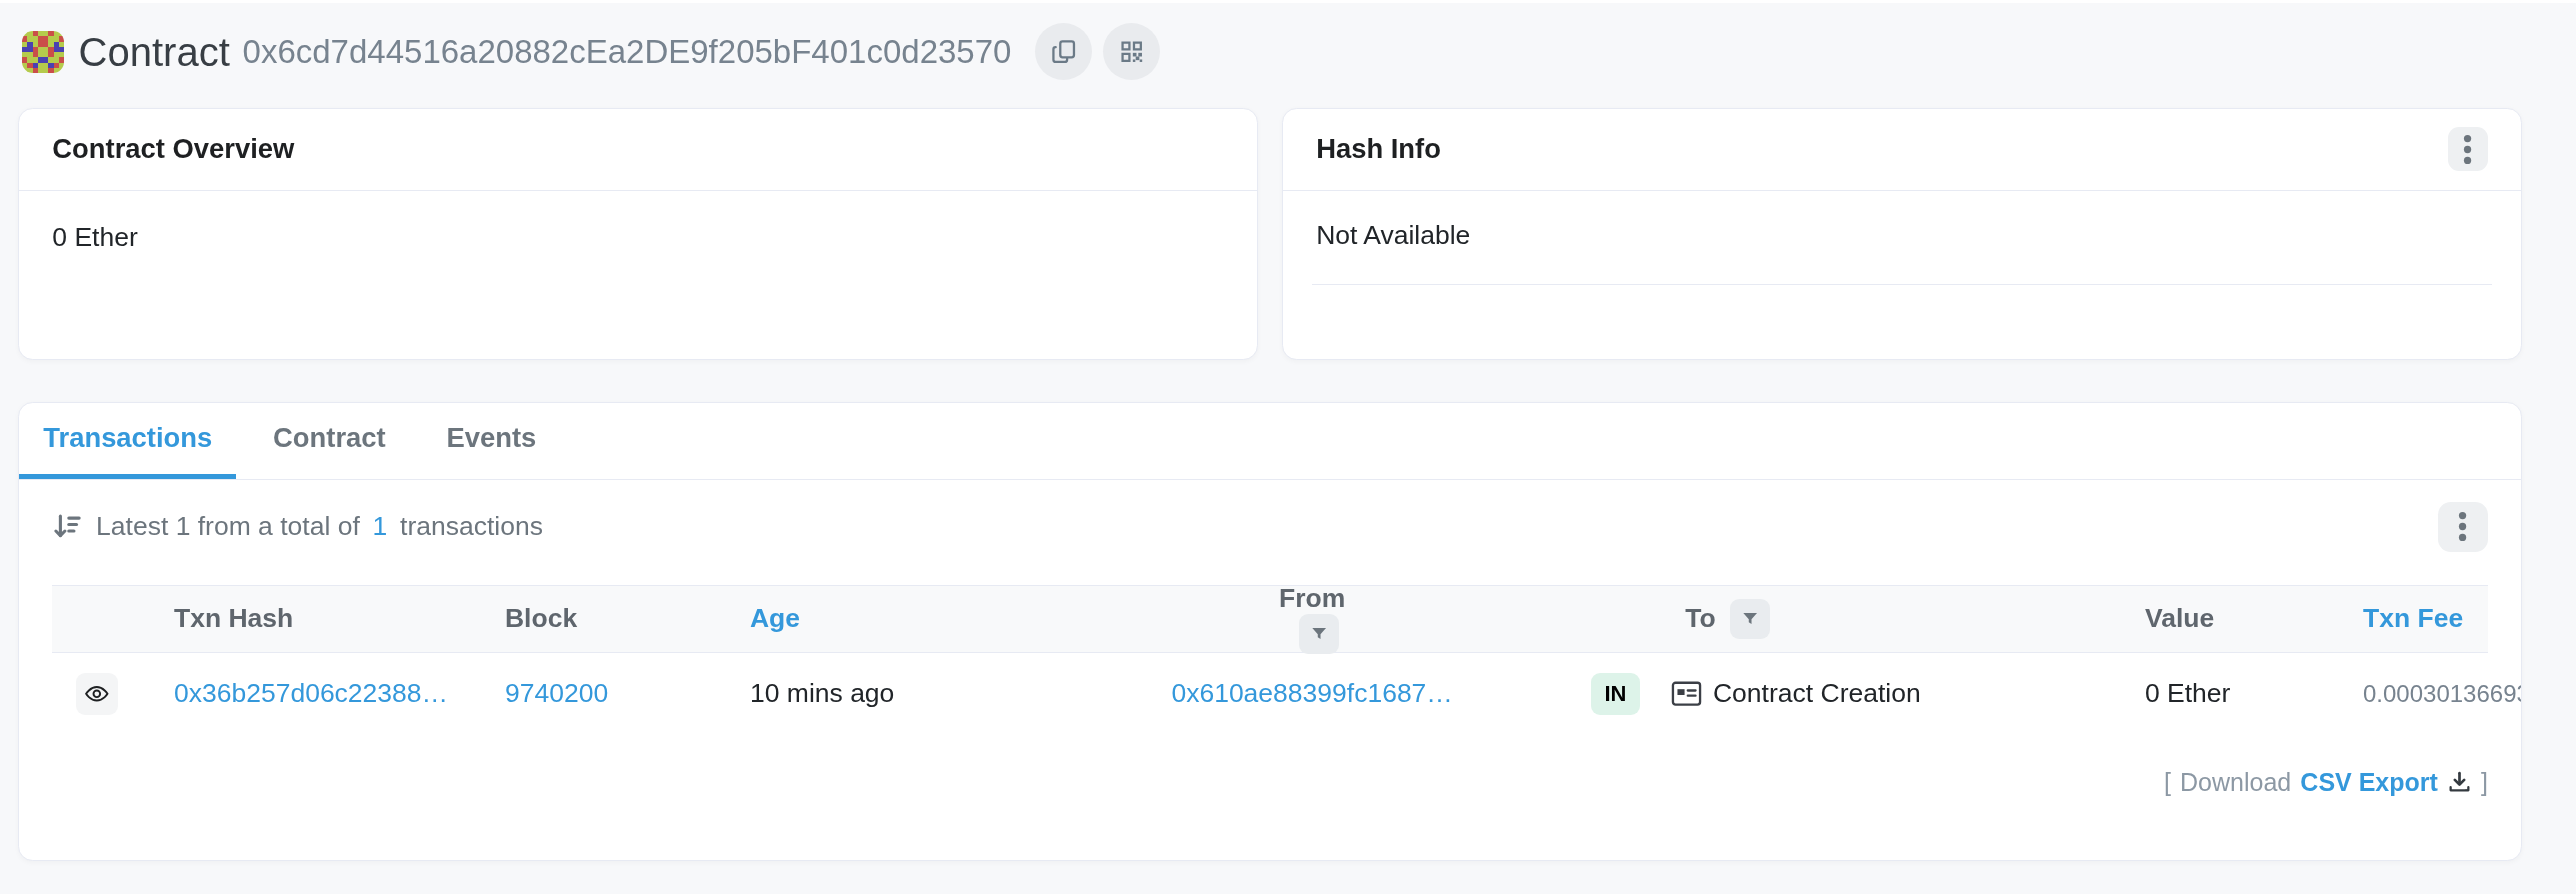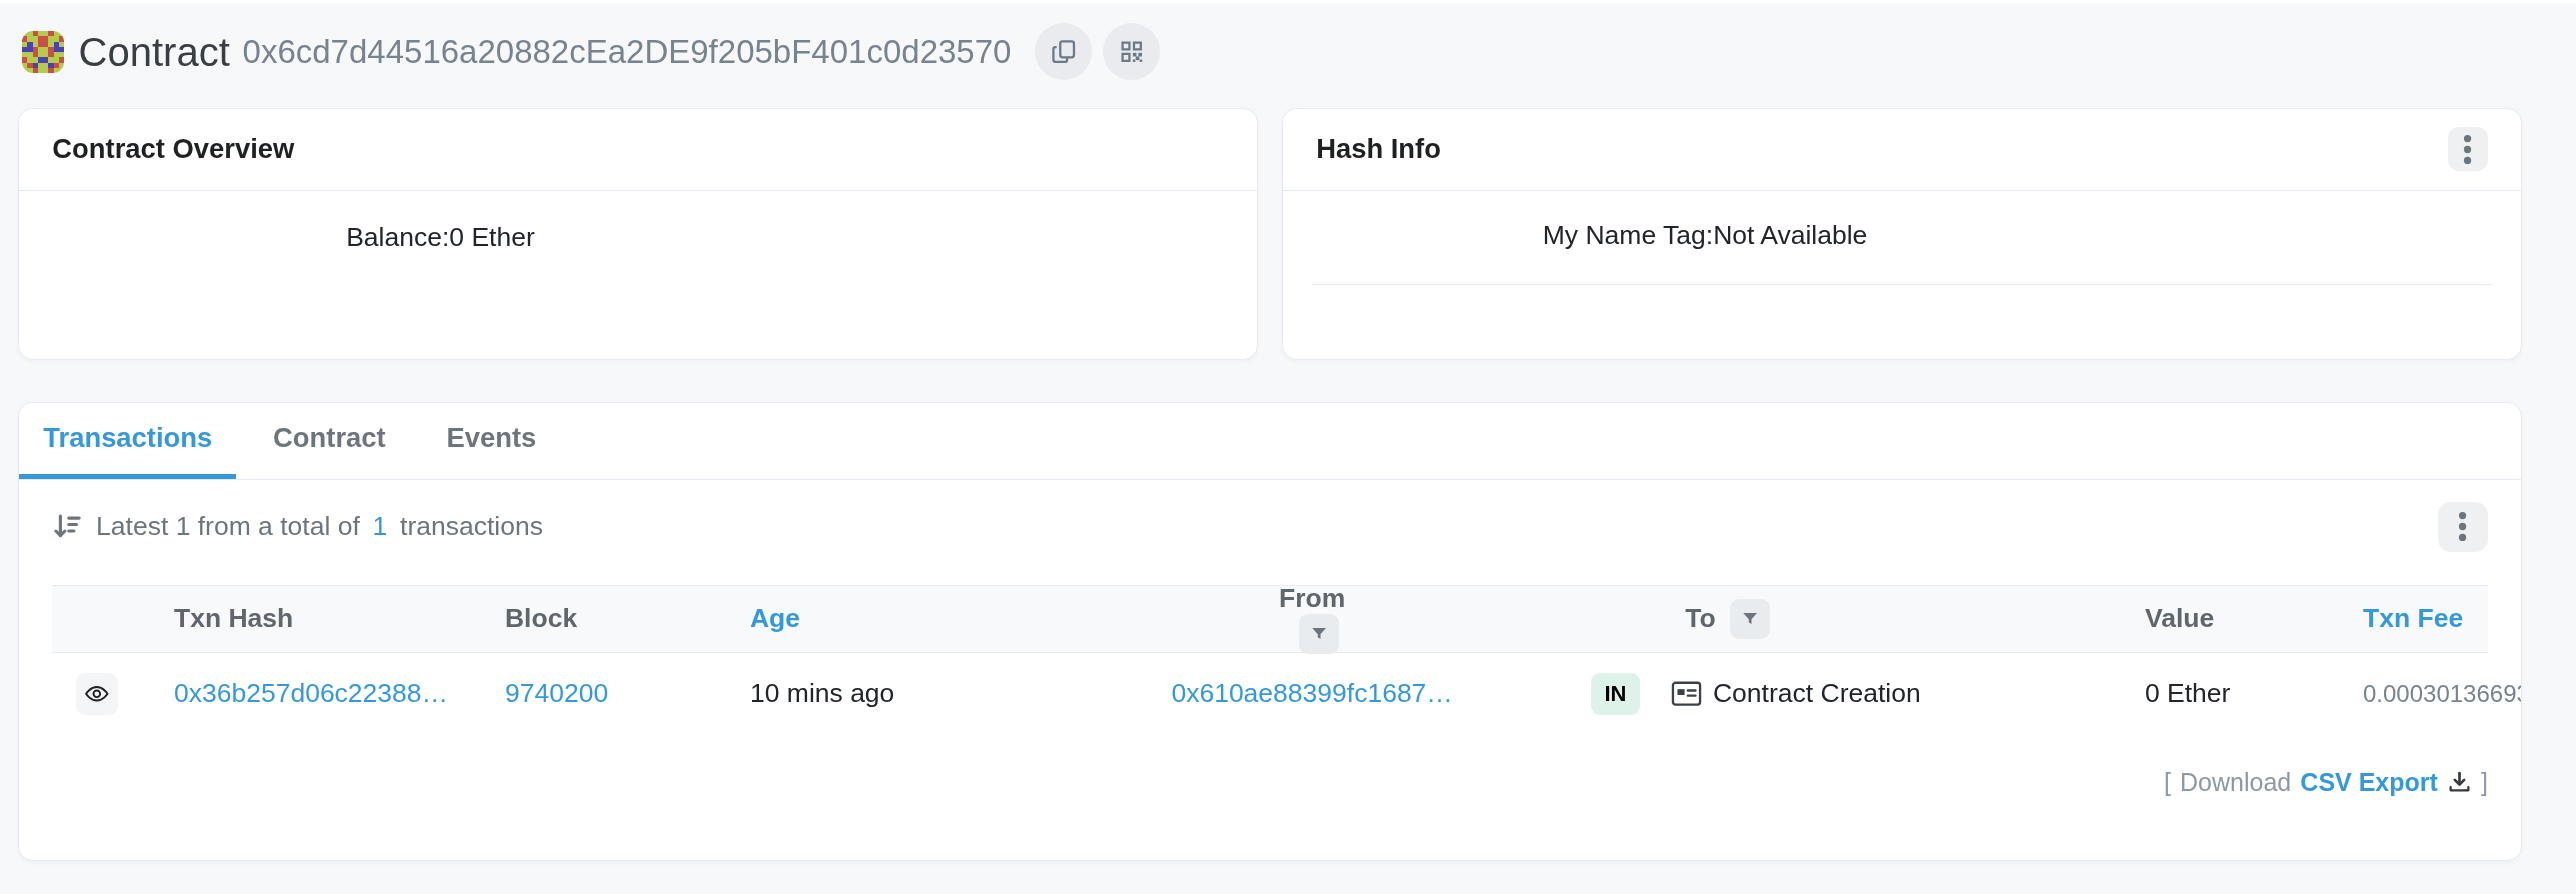--- a/index.html
+++ b/index.html
@@ -19,21 +19,21 @@
   .page-title { font-size: 40px; font-weight: 400; color: #383e44; margin: 0 12.8px 0 0; line-height: 1; }
   .page-address { font-size: 33px; color: #77838f; line-height: 1; margin-right: 12.8px; }
   .icon-circle-btn {
     width: 57px; height: 57px; border-radius: 50%; border: none; background: #e9ebee;
     color: #6b7a87; display: inline-flex; align-items: center; justify-content: center;
     margin-left: 11px; cursor: pointer; padding: 0;
   }
   .icon-circle-btn svg { width: 27.4px; height: 27.4px; }
 
   
-  .cards-row { display: flex; gap: 24px; padding: 0 54px 0 18.3px; text-align: right; }
+  .cards-row { display: flex; gap: 24px; padding: 0 54px 0 18.3px; }
   .card {
     background: #fff; border: 0.9px solid #e7eaf3; border-radius: 14.6px;
     box-shadow: 0 1.8px 5.5px rgba(30,32,34,0.03);
   }
   .cards-row .card { flex: 1; height: 252px; overflow: hidden; }
   .card-header {
     display: flex; align-items: center; justify-content: space-between;
     height: 82px; padding: 0 33px; border-bottom: 0.9px solid #e7eaf3;
   }
   .card-title { font-size: 27.4px; font-weight: 700; color: #1e2022; margin: 0; }
@@ -208,42 +208,40 @@
 </header>
 
 <div class="cards-row">
 
   <section class="card">
     <div class="card-header">
       <h2 class="card-title">Contract Overview</h2>
     </div>
     <div class="overview-body">
       <div class="kv-row">
-        <div class="kv-label">Balance:</div>
         <div>0 Ether</div>
       </div>
     </div>
   </section>
 
   <section class="card">
     <div class="card-header">
       <h2 class="card-title">Hash Info</h2>
       <button class="kebab-btn kebab-sm">
         <span style="display:inline-flex">
           <svg viewBox="0 0 10 34" fill="currentColor">
             <circle cx="5" cy="5" r="4"></circle>
               <circle cx="5" cy="17" r="4"></circle>
               <circle cx="5" cy="29" r="4"></circle>
           </svg>
         </span>
       </button>
     </div>
     <div>
       <div class="kv-row mi-row1">
-        <div class="kv-label">My Name Tag:</div>
         <div>Not Available</div>
       </div>
       <div class="mi-divider"></div>
     </div>
   </section>
 </div>
 
 <section class="card txns-card">
 
   <nav class="tabs">

